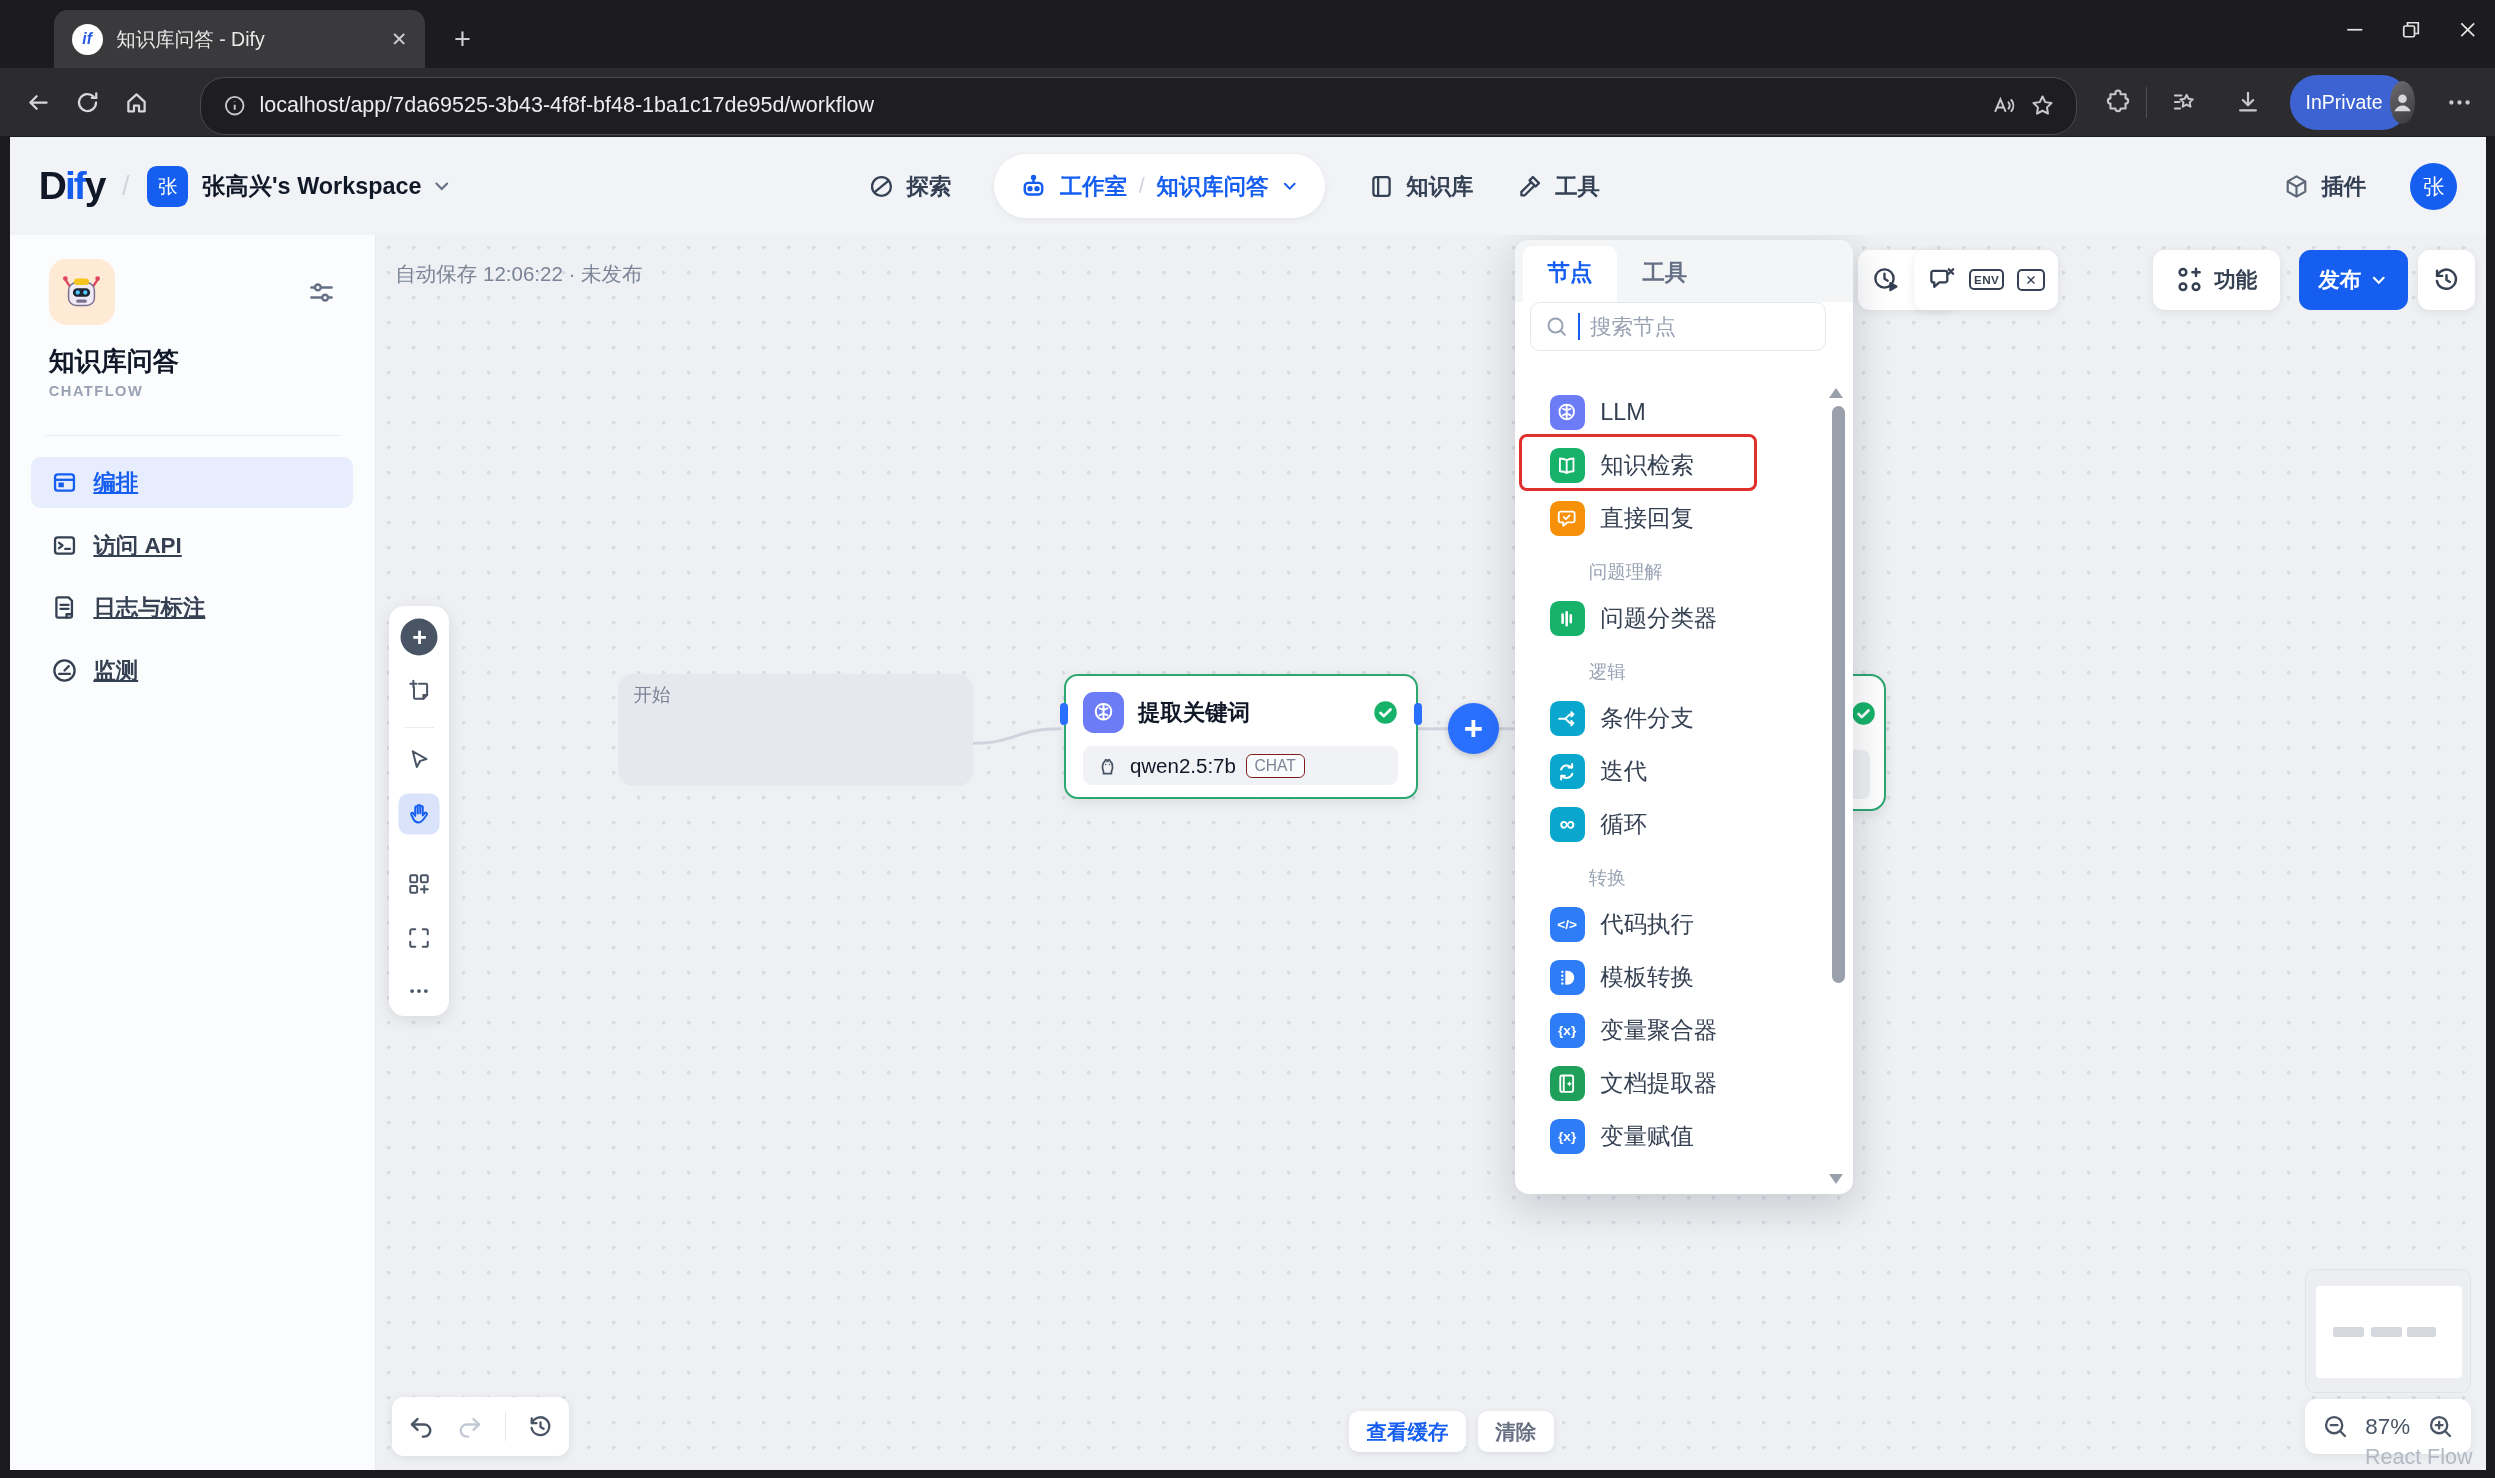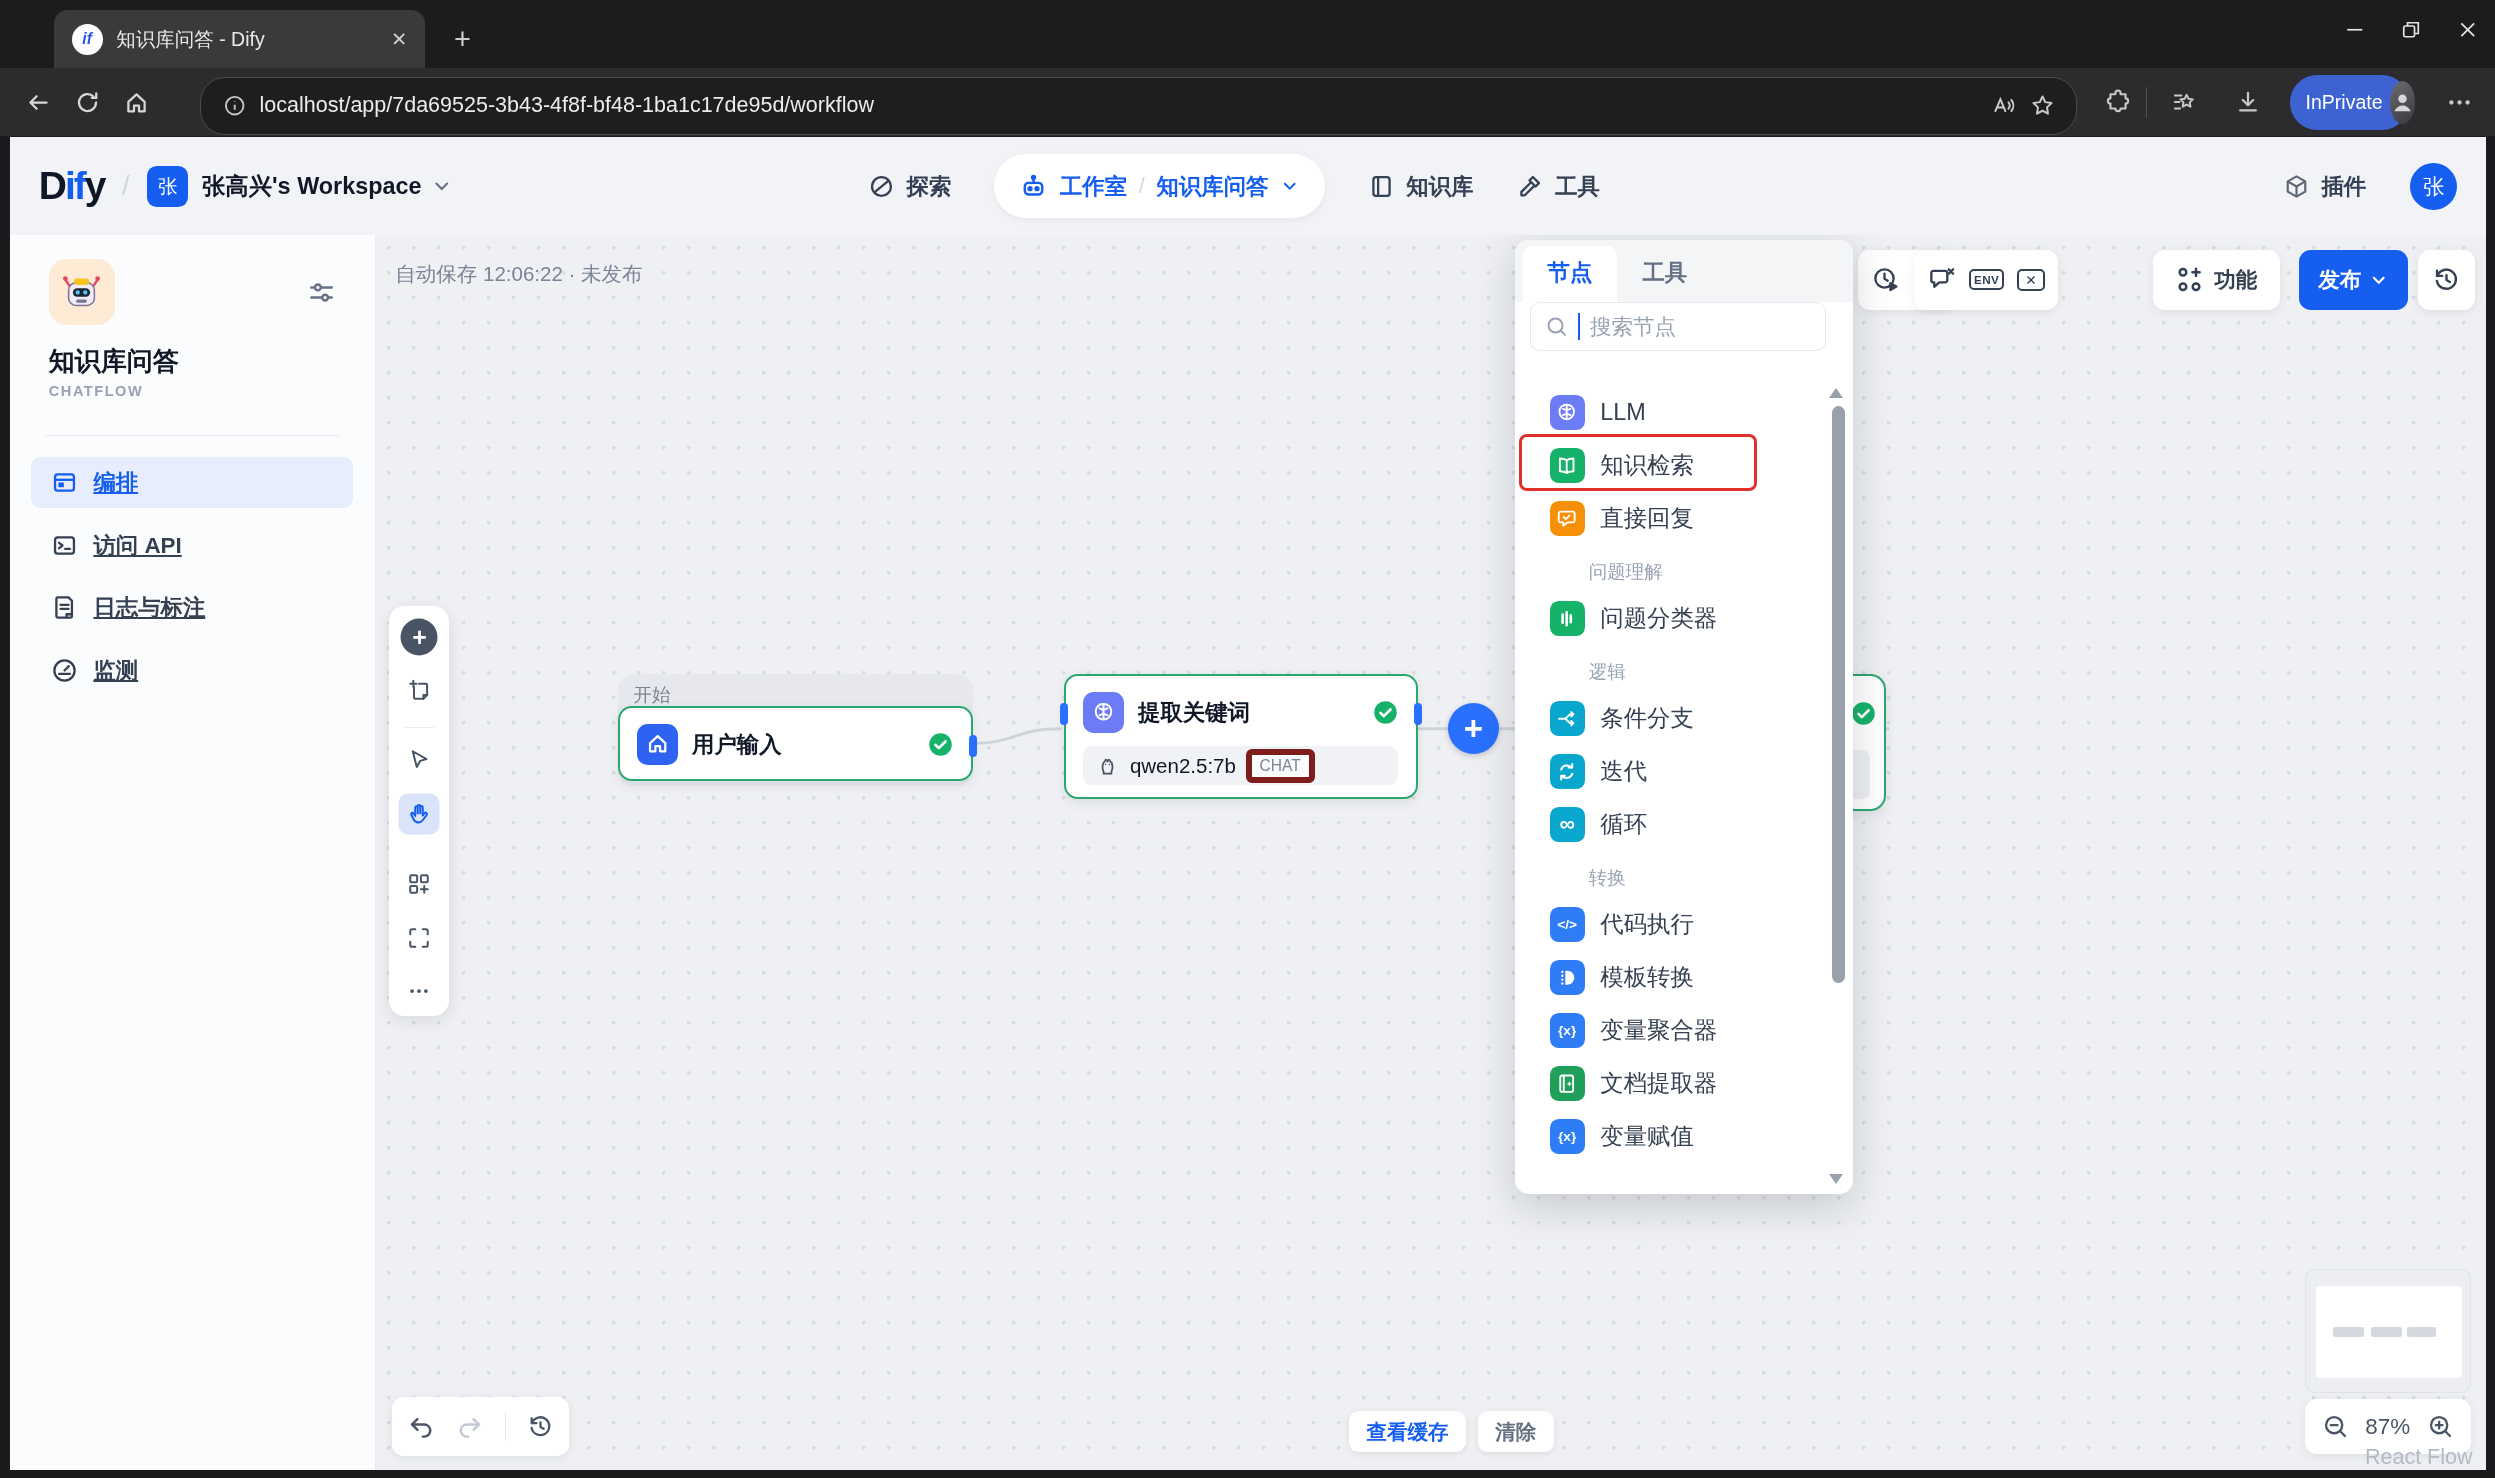--- a/index.html
+++ b/index.html
@@ -59,21 +59,21 @@
   .startgroup { position:absolute; left:242px; top:439px; width:355px; height:112px; background:#e6e8ed; border-radius:15.6px; }
   .grouplabel { position:absolute; left:15.6px; top:7.8px; font-size:18.5px; color:#7b8496; }
   .node { position:absolute; background:#fff; border:2px solid #2ba770; border-radius:13.7px; box-shadow:0 3.9px 11.7px rgba(16,24,40,.08); }
   .n1 { left:242px; top:471px; width:355px; height:75px; }
   .n2 { left:688px; top:439px; width:354px; height:125px; }
   .nrow { display:flex; align-items:center; gap:13.7px; padding:15.6px 17.6px 0 17.6px; }
   .nico { width:41px; height:41px; border-radius:10.7px; display:flex; align-items:center; justify-content:center; flex:none; }
   .ntitle { font-size:22.4px; font-weight:700; color:#101828; flex:1; }
   .modelpill { position:absolute; left:17.6px; right:17.6px; top:70px; height:39px; background:#f0f2f5; border-radius:8.8px; display:flex; align-items:center; gap:9.8px; padding:0 11.7px; }
   .modelname { font-size:20.5px; color:#101828; }
-  .chatbadge { border:6px solid #7f1d1d; border-radius:5.9px; color:#7b8496; font-size:15.6px; padding:2px 7.8px; background:#fafbfc; }
+  .chatbadge { border:1px solid #7f1d1d; border-radius:5.9px; color:#7b8496; font-size:15.6px; padding:2px 7.8px; background:#fafbfc; }
   .handle { position:absolute; width:7.8px; height:21.5px; border-radius:3.9px; background:#2970ff; }
   .pluscirc { position:absolute; left:1072px; top:468px; width:51px; height:51px; border-radius:50%; background:#2970ff; color:#fff; display:flex; align-items:center; justify-content:center; font-size:33px; font-weight:600; box-shadow:0 2px 5.9px rgba(0,0,0,.2); z-index:5; }
   .n3 { left:1434px; top:439px; width:76px; height:137px; z-index:6; border-radius:15.6px; }
   .n3blob { position:absolute; left:27px; top:74px; width:31px; height:49px; background:#eef0f3; border-radius:7.8px; }
   .chk { position:absolute; width:25px; height:25px; }
 
   
   .ltools { position:absolute; left:13.7px; top:371px; width:60px; height:410px; background:#fff; border-radius:15.6px; box-shadow:0 3.9px 15.6px rgba(16,24,40,.10); z-index:8; }
   .lt { position:absolute; left:50%; transform:translate(-50%,-50%); color:#495465; display:flex; align-items:center; justify-content:center; }
   .lt.addcirc { width:37px; height:37px; border-radius:50%; background:#495465; color:#fff; font-size:25px; font-weight:600; }
@@ -349,35 +349,20 @@
       <div class="autosave">自动保存 12:06:22 · 未发布</div>
 
       <svg class="edges" viewBox="0 0 2164 1266" width="2110" height="1235">
         <path d="M612 521 C656 521 656 506 703 506" stroke="#cfd4dc" stroke-width="3" fill="none"></path>
         <path d="M1066 506 H1552" stroke="#cfd4dc" stroke-width="3" fill="none"></path>
       </svg>
 
       <div class="startgroup">
         <div class="grouplabel">开始</div>
       </div>
-      <div class="node n1">
-        <div class="nrow">
-          <div class="nico" style="background:#2E63F2;">
-            <svg width="23.4" height="23.4" viewBox="0 0 20 20" stroke="#fff" stroke-width="1.9" fill="none" stroke-linejoin="round">
-                <path d="M3.5 9.5L10 3.5l6.5 6v7h-4.5v-4.5h-4v4.5H3.5z"></path>
-              </svg>
-          </div>
-          <div class="ntitle">用户输入</div>
-          <svg class="chkin" width="25" height="25" viewBox="0 0 20 20">
-              <circle cx="10" cy="10" r="9" fill="#17B26A"></circle>
-              <path d="M6 10.3l2.6 2.6L14 7.6" stroke="#fff" stroke-width="2.2" fill="none" stroke-linecap="round" stroke-linejoin="round"></path>
-            </svg>
-        </div>
-        <div class="handle" style="right:-5.9px;top:27px;"></div>
-      </div>
 
       <div class="node n2">
         <div class="nrow">
           <div class="nico" style="background:#6C7CF6;">
             <svg width="25" height="25" viewBox="0 0 20 20" stroke="#fff" stroke-width="1.6" fill="none" stroke-linecap="round">
                 <path d="M10 3.2c-3.8 0-6.2 2.6-6.2 6s2.4 6.4 6.2 6.4 6.2-3 6.2-6.4-2.4-6-6.2-6zM10 3.2v12.4M6.8 6.6c1.8 1.2 4.6 1.2 6.4 0M6.8 12.2c1.8-1.2 4.6-1.2 6.4 0"></path>
               </svg>
           </div>
           <div class="ntitle">提取关键词</div>
           <svg width="25" height="25" viewBox="0 0 20 20">

